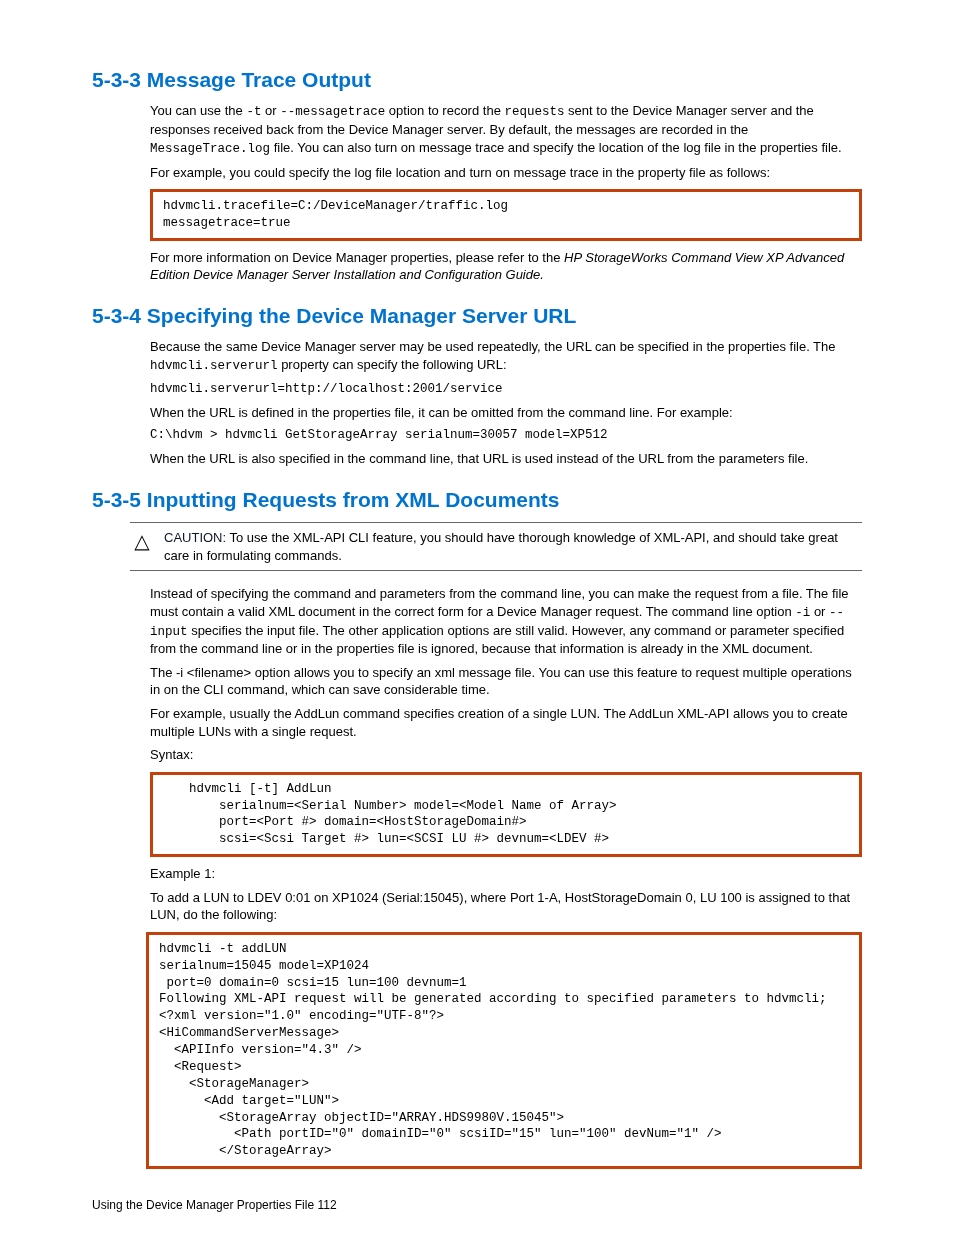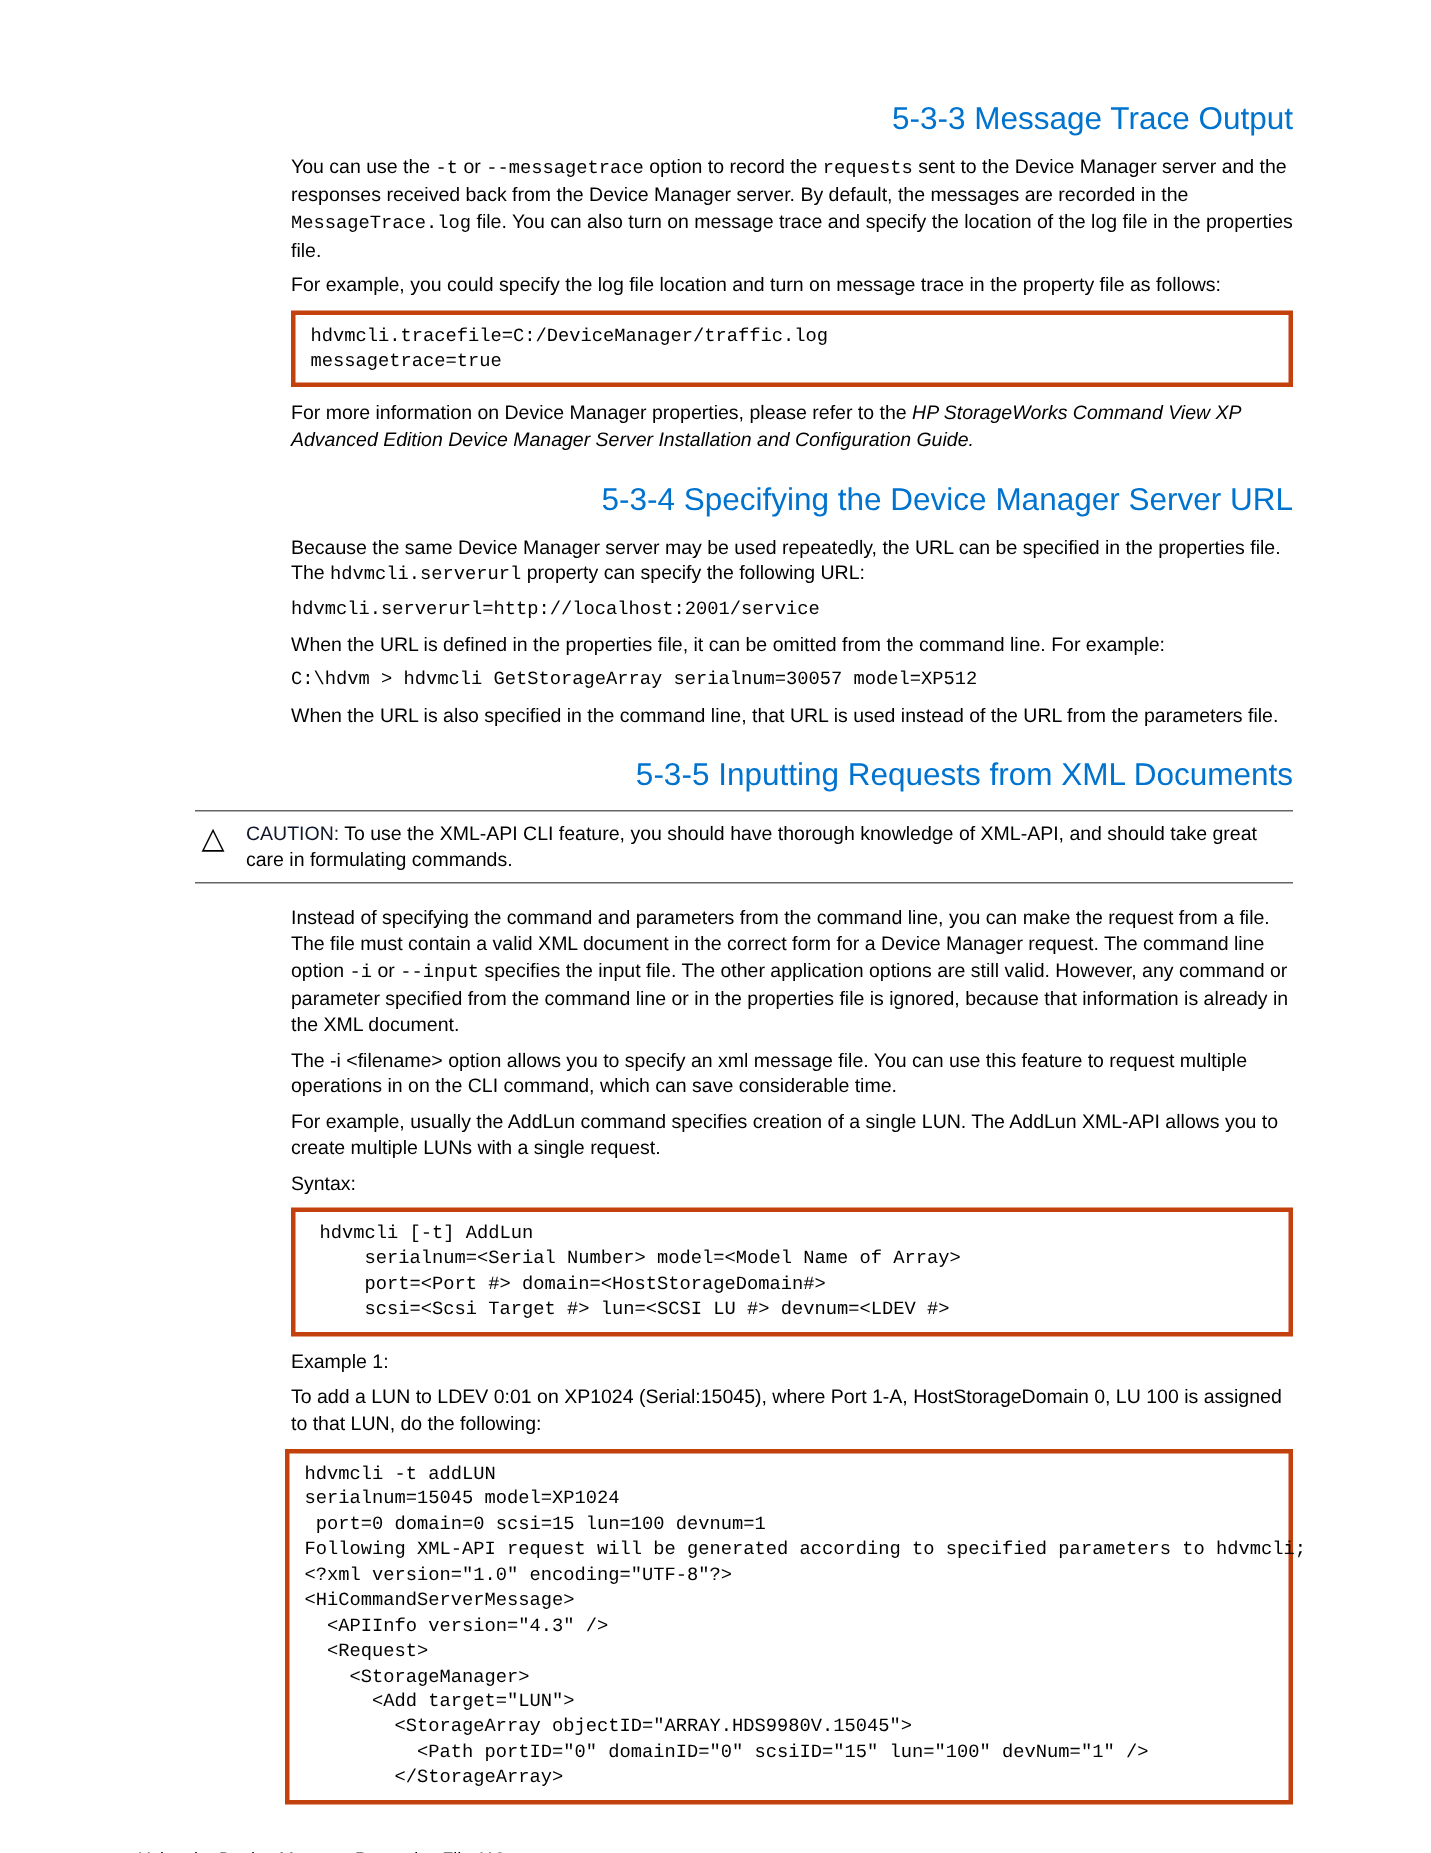--- a/index.html
+++ b/index.html
@@ -7,27 +7,26 @@
     font-size: 13px;
     color: #000;
     margin: 0;
     padding: 48px 92px 32px 92px;
     width: 954px;
     box-sizing: border-box;
     line-height: 1.35;
   }
   h2 {
     color: #0073cf;
-    font-weight: normal;
+    font-weight: bold;
     font-size: 21px;
     margin: 18px 0 8px 0;
-    text-align: right;
   }
   .indent {
-    margin-left: 102px;
+    margin-left: 58px;
   }
   p { margin: 6px 0; }
   .mono { font-family: "Courier New", monospace; font-size: 12.5px; }
   .codebox {
     border: 3px solid #c2410c;
     padding: 6px 10px;
     font-family: "Courier New", monospace;
     font-size: 12.5px;
     white-space: pre;
     margin: 8px 0;
@@ -95,21 +94,21 @@
   </div>
 </div>
 
 <div class="indent">
   <p>
     <span>Instead of specifying the command and parameters from the command line, you can make the request from a file. The file must contain a valid XML document in the correct form for a Device Manager request. The command line option </span><span class="mono">-i</span><span> or </span><span class="mono">--input</span><span> specifies the input file. The other application options are still valid. However, any command or parameter specified from the command line or in the properties file is ignored, because that information is already in the XML document.</span>
   </p>
   <p>The -i &lt;filename&gt; option allows you to specify an xml message file. You can use this feature to request multiple operations in on the CLI command, which can save considerable time.</p>
   <p>For example, usually the AddLun command specifies creation of a single LUN. The AddLun XML-API allows you to create multiple LUNs with a single request.</p>
   <p>Syntax:</p>
-  <div class="codebox" style="padding-left:16px;">hdvmcli [-t] AddLun
+  <div class="codebox" style="padding-left:36px;">hdvmcli [-t] AddLun
     serialnum=&lt;Serial Number&gt; model=&lt;Model Name of Array&gt;
     port=&lt;Port #&gt; domain=&lt;HostStorageDomain#&gt;
     scsi=&lt;Scsi Target #&gt; lun=&lt;SCSI LU #&gt; devnum=&lt;LDEV #&gt;</div>
   <p>Example 1:</p>
   <p>To add a LUN to LDEV 0:01 on XP1024 (Serial:15045), where Port 1-A, HostStorageDomain 0, LU 100 is assigned to that LUN, do the following:</p>
   <div class="codebox" style="margin-left:-4px;">hdvmcli -t addLUN
 serialnum=15045 model=XP1024
  port=0 domain=0 scsi=15 lun=100 devnum=1
 Following XML-API request will be generated according to specified parameters to hdvmcli;
 &lt;?xml version="1.0" encoding="UTF-8"?&gt;

